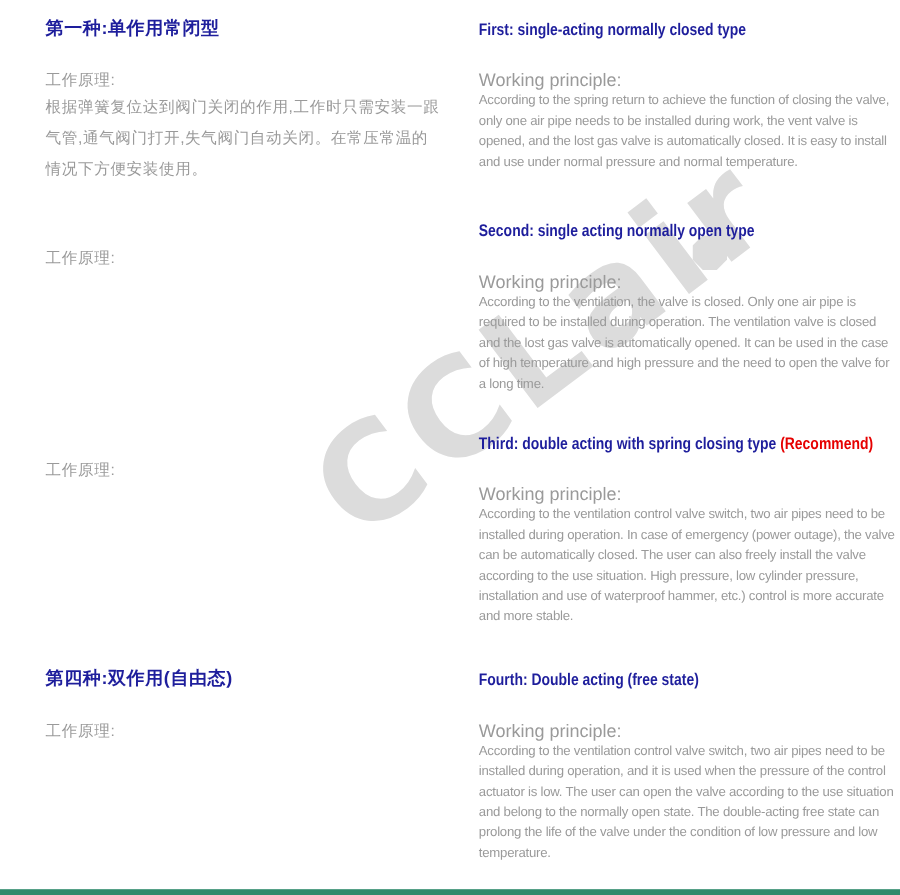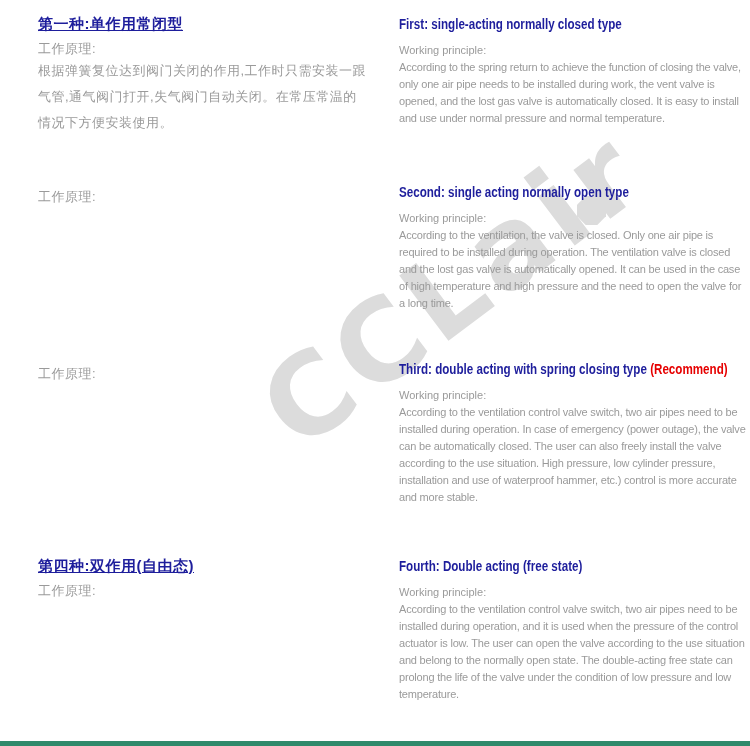--- a/index.html
+++ b/index.html
@@ -20,26 +20,26 @@
     position:absolute;left:577px;top:196px;width:29px;height:29px;z-index:0;
     background:#dcdcdc;
     clip-path:polygon(30% 0,70% 0,100% 30%,100% 70%,70% 100%,30% 100%,0 70%,0 30%);
   }
   
   .section{position:absolute;left:0;width:750px;z-index:1;}
   .col{position:absolute;top:0;}
   .col-cn{left:38px;width:332px;}
   .col-en{left:399px;width:348px;}
   .title{margin:0;font-size:15px;line-height:20px;font-weight:700;color:#1e1e9c;white-space:nowrap;}
-  .col-cn .title{letter-spacing:0.5px;text-decoration:underline;}
+  .col-cn .title{letter-spacing:0.5px;}
   .col-en .title{font-size:14px;transform:scaleX(0.83);transform-origin:0 0;}
   .red{color:#e60000;}
-  .principle{margin-top:5px;color:#9a9a9a;}
+  .principle{margin-top:23px;color:#9a9a9a;}
   .col-cn .principle{font-size:13px;line-height:19px;letter-spacing:0.5px;}
-  .col-en .principle{font-size:11px;line-height:17px;margin-top:8px;}
+  .col-en .principle{font-size:15px;line-height:17px;margin-top:25px;}
   .body{color:#9a9a9a;}
   .body-cn{font-size:13px;line-height:26px;letter-spacing:0.5px;}
   .body-en{font-size:11px;line-height:17px;letter-spacing:-0.2px;}
   .bottom-bar{position:absolute;left:0;bottom:0;width:750px;height:5px;z-index:2;}
 </style>
 </head>
 <body>
 
 <div class="page">
 

